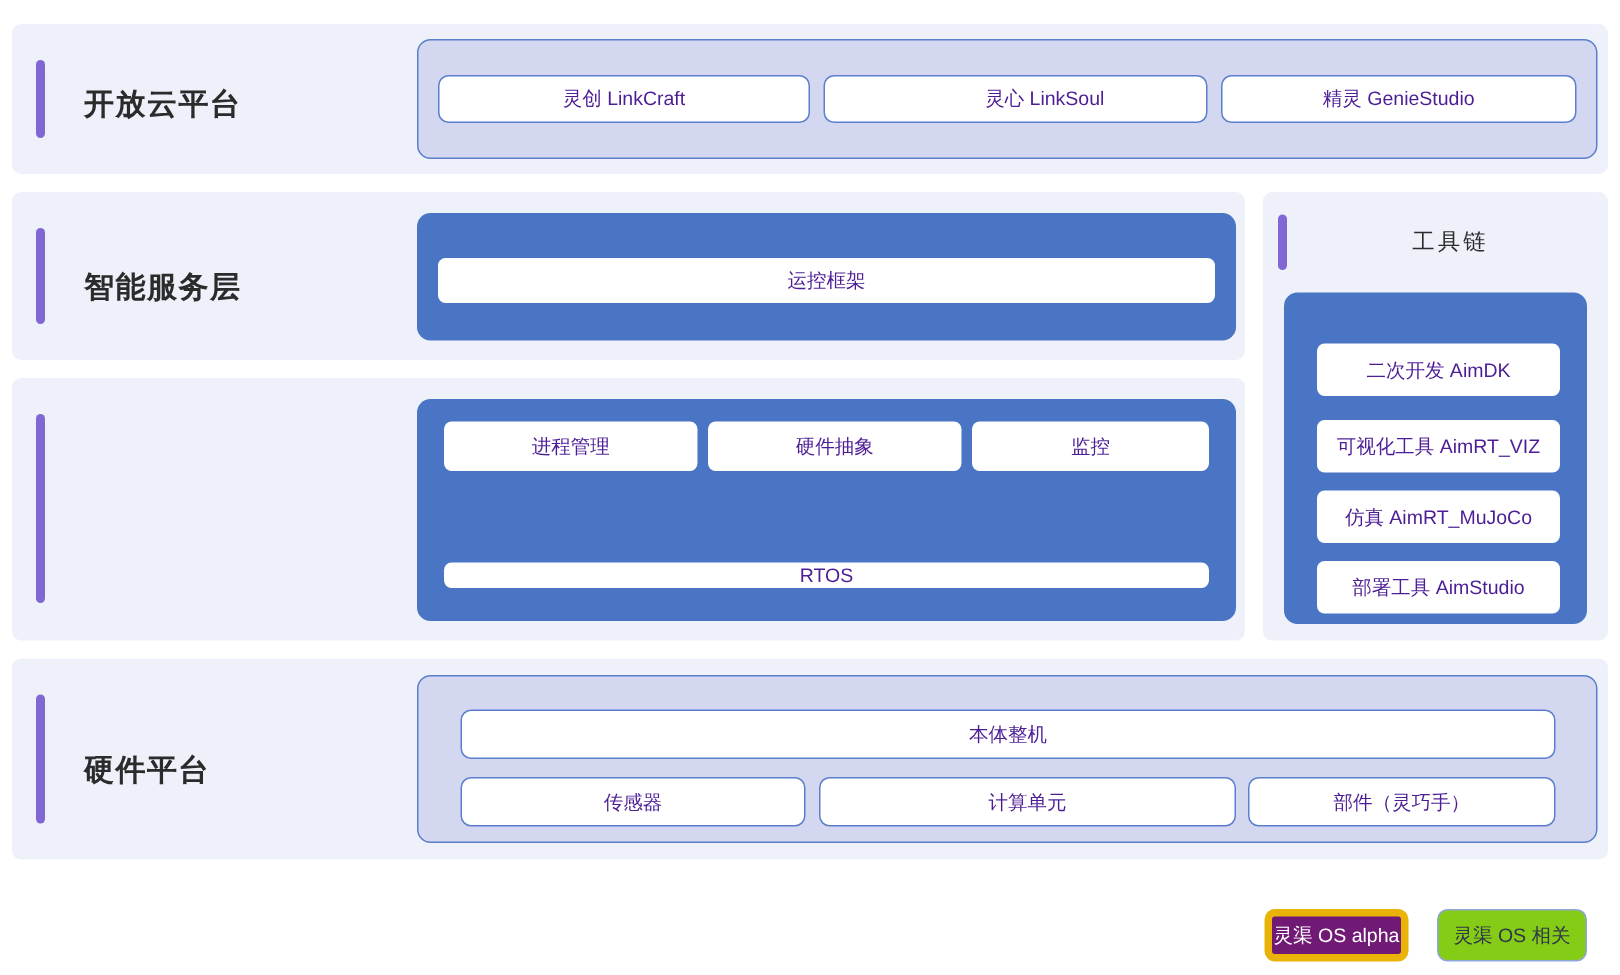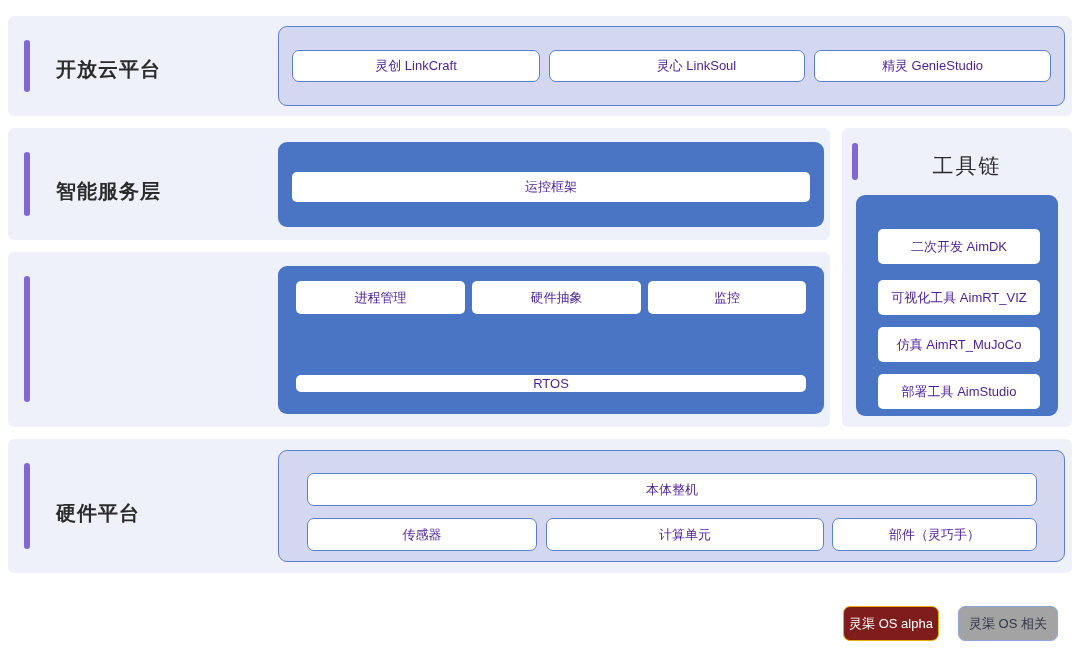--- a/index.html
+++ b/index.html
@@ -77,45 +77,45 @@
     border-radius: 7px;
   }
   .chip-plain {
     border: none;
     border-radius: 5px;
   }
 
   
   .toolchain-title {
     position: absolute;
-    font-size: 21px;
+    font-size: 15px;
     color: #2b2b2b;
     letter-spacing: 2px;
     white-space: nowrap;
     text-align: center;
   }
 
   
   .legend-badge {
     position: absolute;
     border-radius: 7px;
     box-sizing: border-box;
     display: flex;
     align-items: center;
     justify-content: center;
     font-size: 13px;
     white-space: nowrap;
   }
   .legend-solid {
-    background: #7f1d1d;
+    background: #701a75;
     color: #ffffff;
-    border: 1px solid #eab308;
+    border: 5px solid #eab308;
   }
   .legend-light {
-    background: #a3a3a3;
+    background: #84cc16;
     color: #30364a;
     border: 1.3px solid #8ea6da;
   }
 </style>
 </head>
 <body>
 
 <div class="canvas">
 
   <div class="layer-row" style="left:8px; top:16px; width:1064px; height:100px;">

